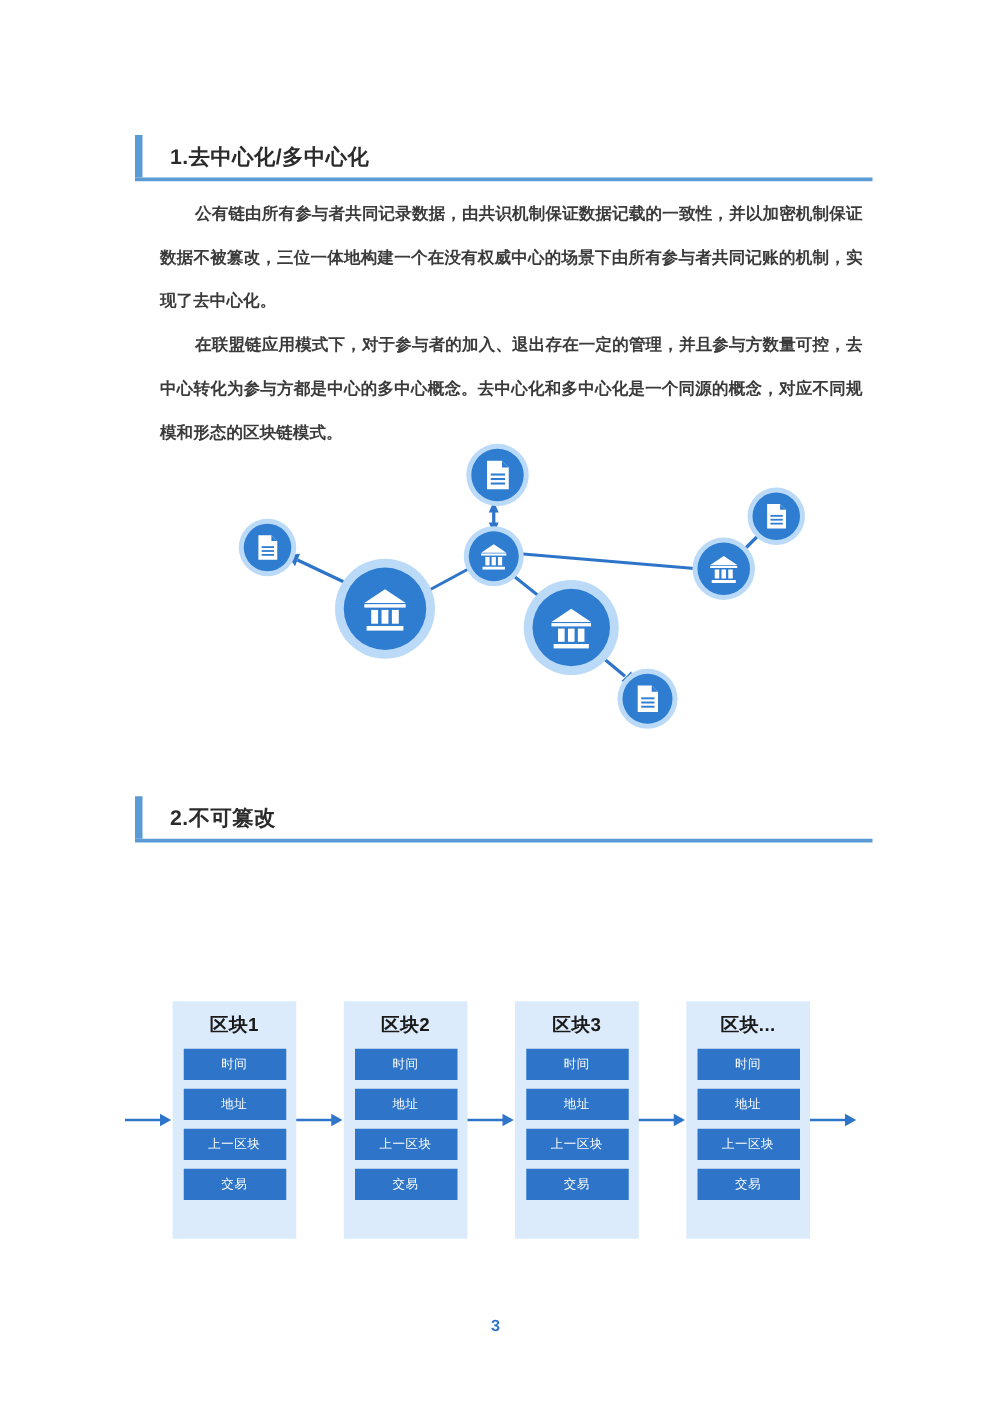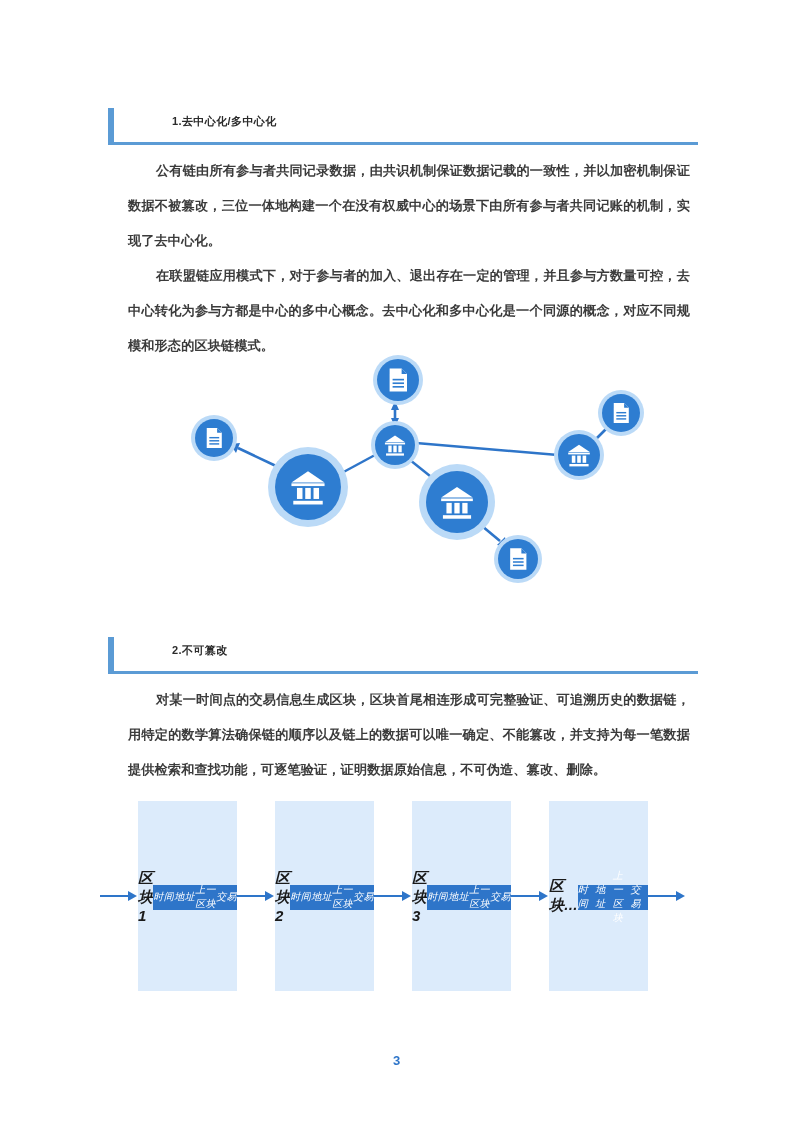--- a/index.html
+++ b/index.html
@@ -41,26 +41,25 @@
     left: 0;
     top: 34px;
     width: 590px;
     height: 3px;
     background: #5B9BD5;
   }
   .section-head .htitle {
     position: absolute;
     left: 28px;
     top: 6px;
-    font-size: 11px;
+    font-size: 17px;
     font-weight: bold;
     color: #2b2b2b;
     letter-spacing: 0.4px;
     white-space: nowrap;
-    margin-left: 36px;
   }
 
   
   .para {
     position: absolute;
     left: 128px;
     width: 562px;
     font-size: 13.2px;
     font-weight: bold;
     color: #3b3b3b;
@@ -118,25 +117,24 @@
     border-top: 5.5px solid transparent;
     border-bottom: 5.5px solid transparent;
     border-left: 9px solid #2E75C9;
   }
   .block {
     flex: 0 0 auto;
     width: 99px;
     height: 190px;
     background: #DCEBFB;
     display: flex;
-    flex-direction: row;
+    flex-direction: column;
     align-items: center;
     padding-top: 10px;
     box-sizing: border-box;
-    font-style: italic;
   }
   .block-title {
     font-size: 15px;
     font-weight: bold;
     color: #1a1a1a;
     margin-bottom: 9px;
     letter-spacing: 0.3px;
   }
   .block-field {
     width: 82px;
@@ -285,21 +283,20 @@
       </g>
     </svg>
   </div>
 
   <div class="section-head" style="top:637px;text-decoration:underline;">
     <div class="vbar"></div>
     <div class="htitle">2.不可篡改</div>
     <div class="hline"></div>
   </div>
 
-  <div class="para" style="top:682px;">对某一时间点的交易信息生成区块，区块首尾相连形成可完整验证、可追溯历史的数据链，用特定的数学算法确保链的顺序以及链上的数据可以唯一确定、不能篡改，并支持为每一笔数据提供检索和查找功能，可逐笔验证，证明数据原始信息，不可伪造、篡改、删除。</div>
 
   <div class="chain">
     <div class="chain-row">
 
       <div class="arrow-seg">
         <span class="shaft"></span>
           <span class="head"></span>
       </div>
 
       <div class="block">

